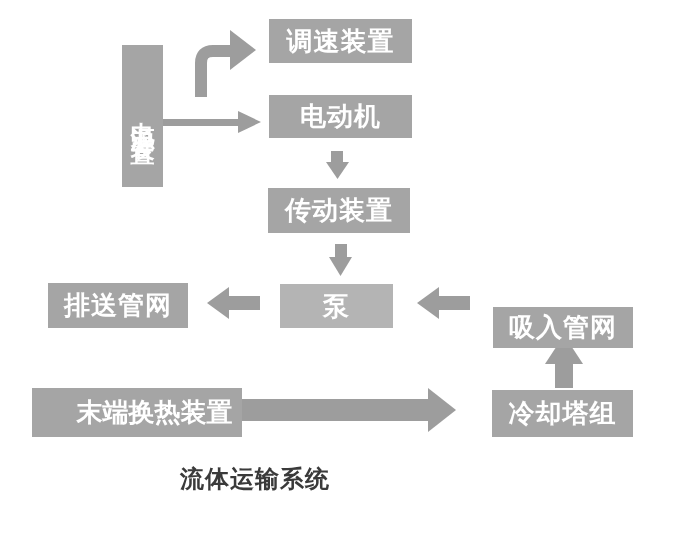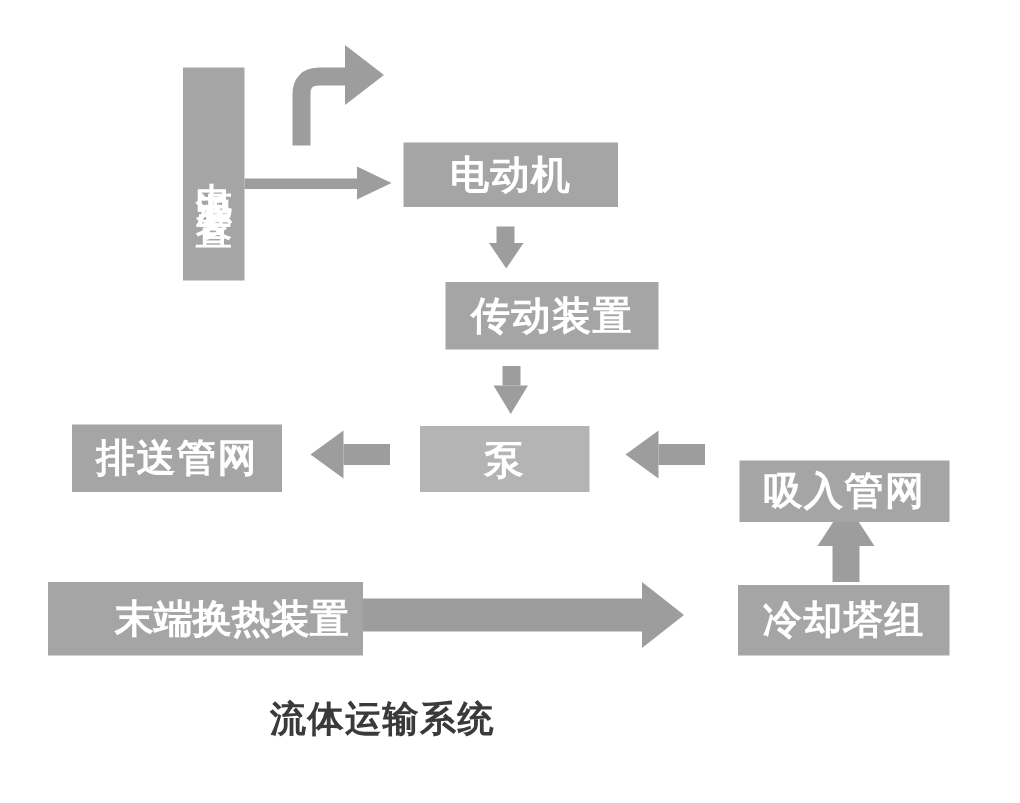--- a/index.html
+++ b/index.html
@@ -19,21 +19,21 @@
     align-items: center;
     justify-content: center;
     font-weight: bold;
     font-size: 26px;
     letter-spacing: 1px;
     white-space: nowrap;
   }
   #n-power   { left: 122px; top: 45px;  width: 41px;  height: 142px; }
   #n-speed   { left: 269px; top: 19px;  width: 143px; height: 44px; }
   #n-motor   { left: 269px; top: 95px;  width: 143px; height: 43px; }
-  #n-trans   { left: 268px; top: 188px; width: 142px; height: 45px; margin-left: 29px; }
+  #n-trans   { left: 268px; top: 188px; width: 142px; height: 45px; }
   #n-pump    { left: 280px; top: 284px; width: 113px; height: 44px; background: #b4b4b4; }
   #n-disch   { left: 48px;  top: 283px; width: 140px; height: 45px; text-align: center; }
   #n-suct    { left: 493px; top: 287px; width: 140px; height: 41px; margin-top: 20px; }
   #n-term    { left: 32px;  top: 388px; width: 175px; height: 49px; letter-spacing: 0; padding-left: 35px; }
   #n-cool    { left: 492px; top: 390px; width: 141px; height: 47px; }
   .vtext {
     writing-mode: vertical-rl;
     text-orientation: upright;
     line-height: 1.0;
     letter-spacing: 7px;
@@ -97,20 +97,23 @@
     <g>
       <rect x="218" y="399" width="210" height="22" fill="#9d9d9d"></rect>
       <polygon points="428,388 428,432 456,410" fill="#9d9d9d"></polygon>
     </g>
   </svg>
 
   <div class="node" id="n-power">
     <span class="vtext">电源装置</span>
   </div>
 
+  <div class="node" id="n-speed">
+    <span>调速装置</span>
+  </div>
 
   <div class="node" id="n-motor">
     <span>电动机</span>
   </div>
 
   <div class="node" id="n-trans">
     <span>传动装置</span>
   </div>
 
   <div class="node" id="n-pump">

